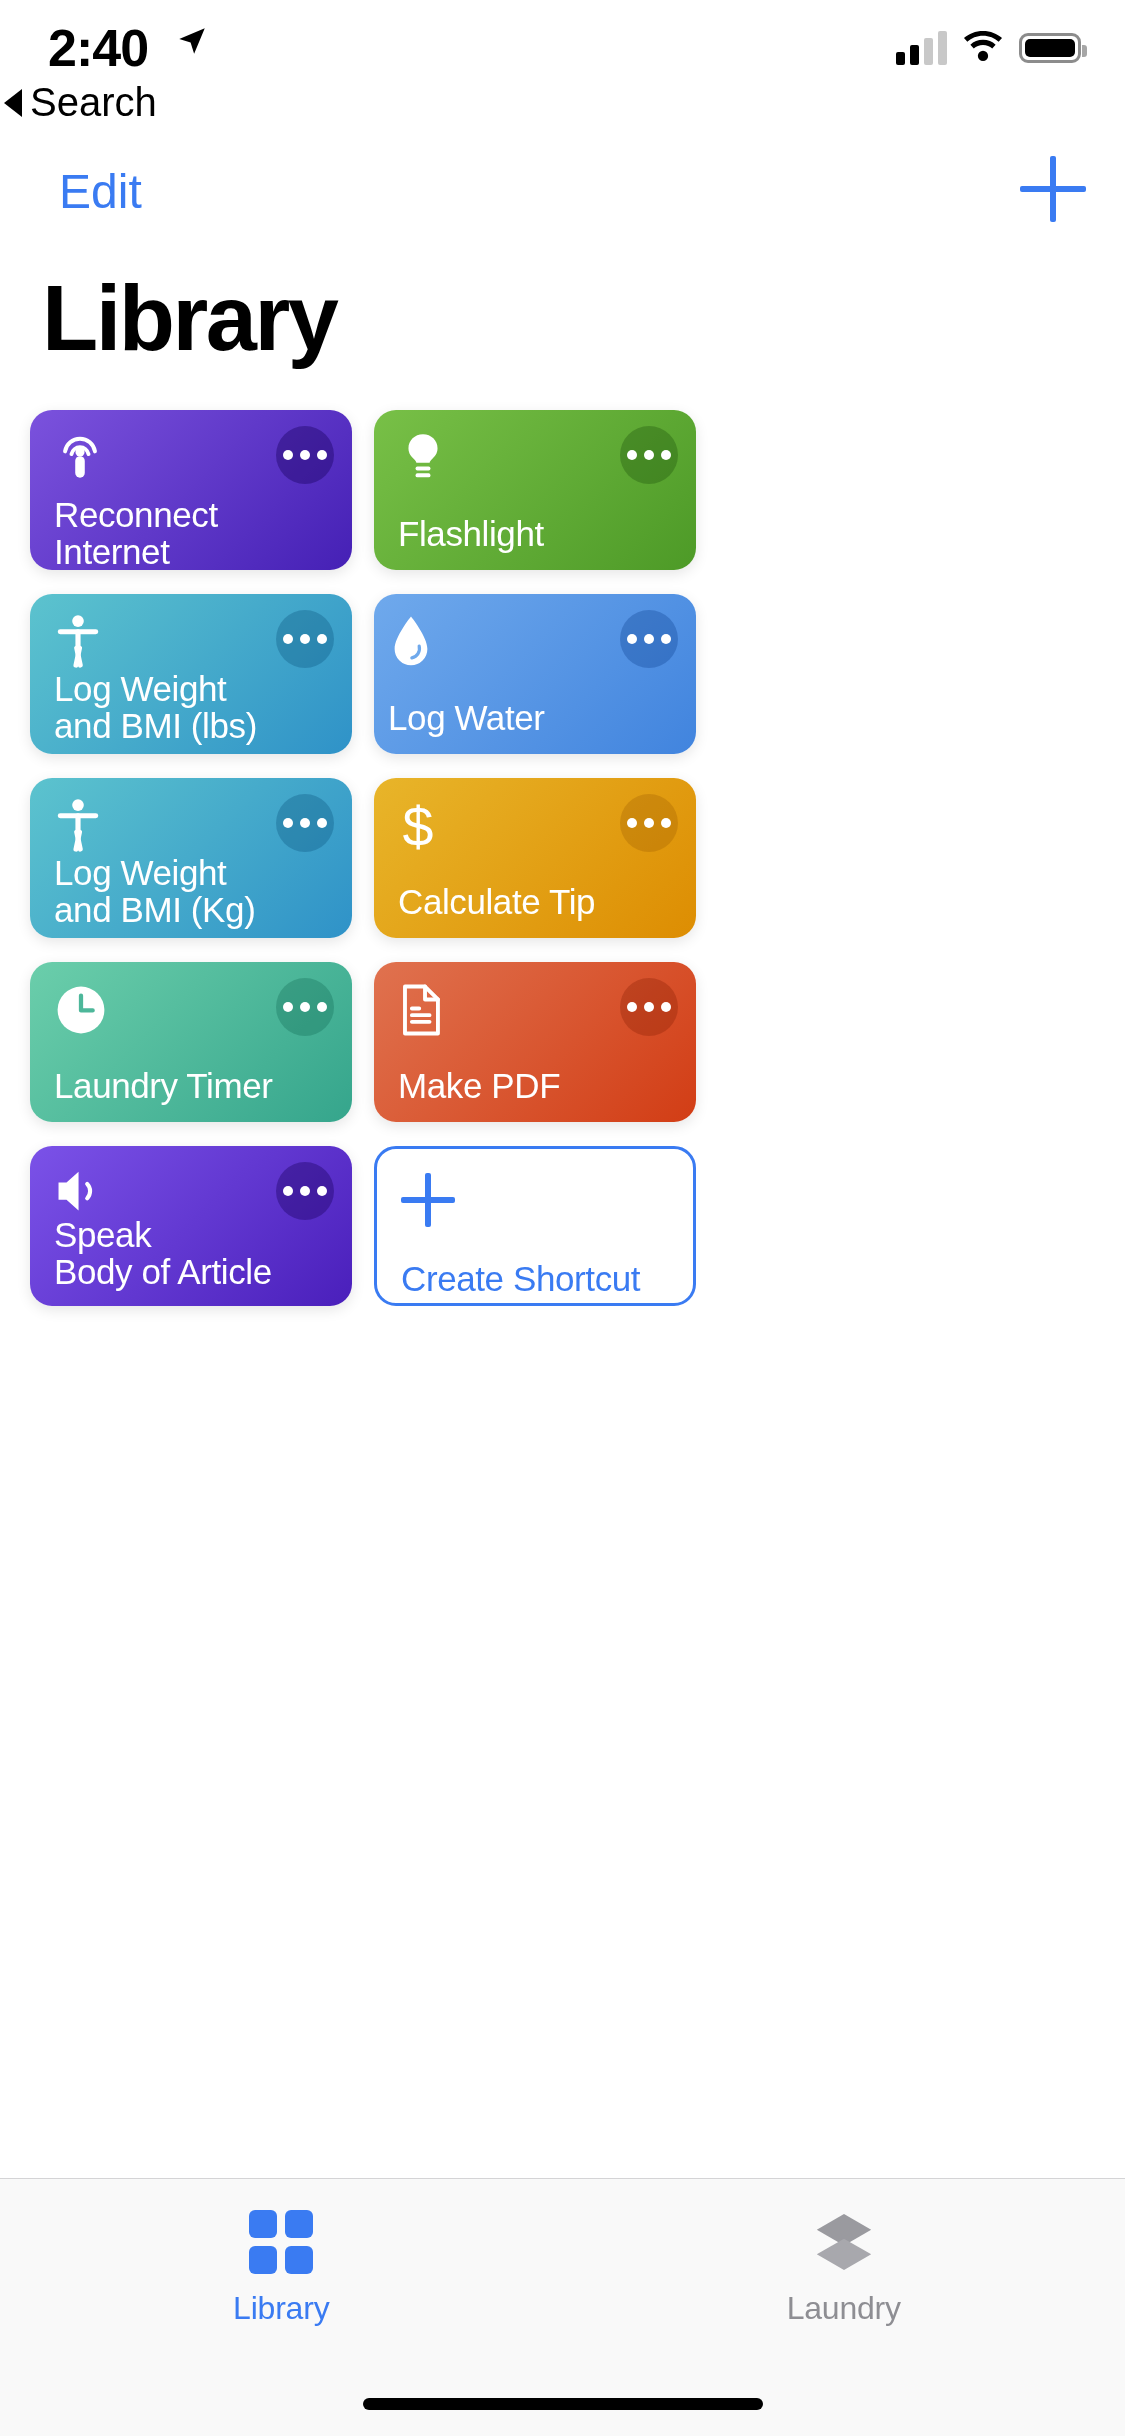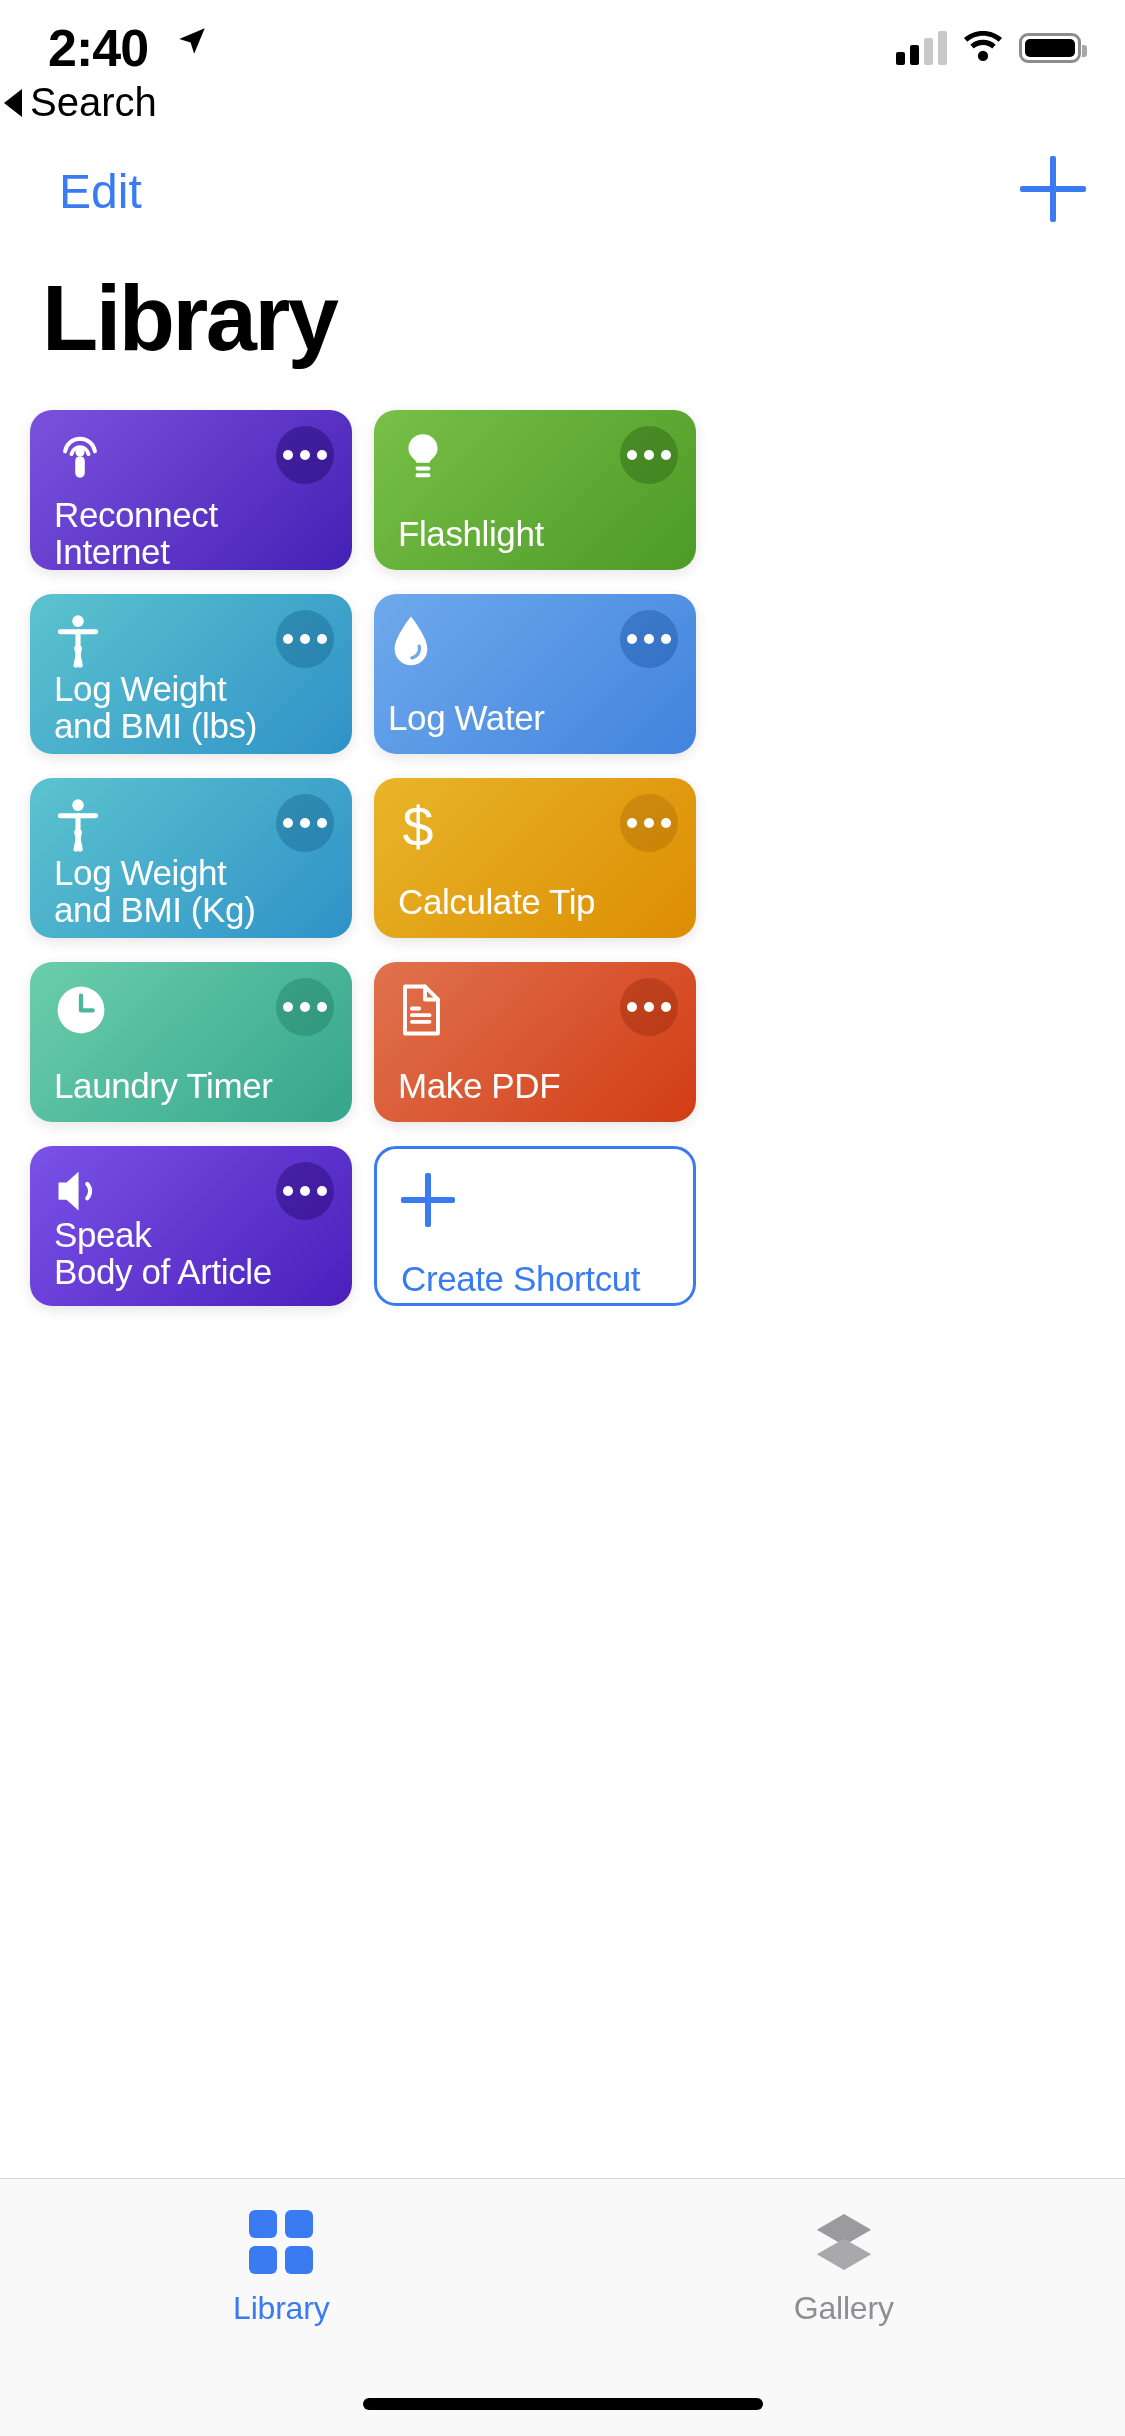--- a/index.html
+++ b/index.html
@@ -376,19 +376,19 @@
         </div>
         <div class="tab-label">Library</div>
       </div>
       <div class="tab tab-inactive">
         <div class="icon-layers">
           <svg width="70" height="64" viewBox="0 0 26 24">
             <path d="M13 1.5 23.2 7.4 13 13.3 2.8 7.4z" fill="#9a9a9f"></path>
             <path d="M13 10.8 23.2 16.6 13 22.5 2.8 16.6z" fill="#a8a8ad"></path>
           </svg>
         </div>
-        <div class="tab-label">Gallery</div>
+        <div class="tab-label">Laundry</div>
       </div>
     </div>
     <div class="home-indicator"></div>
   </div>
 
 </div>
 
 </body></html>

